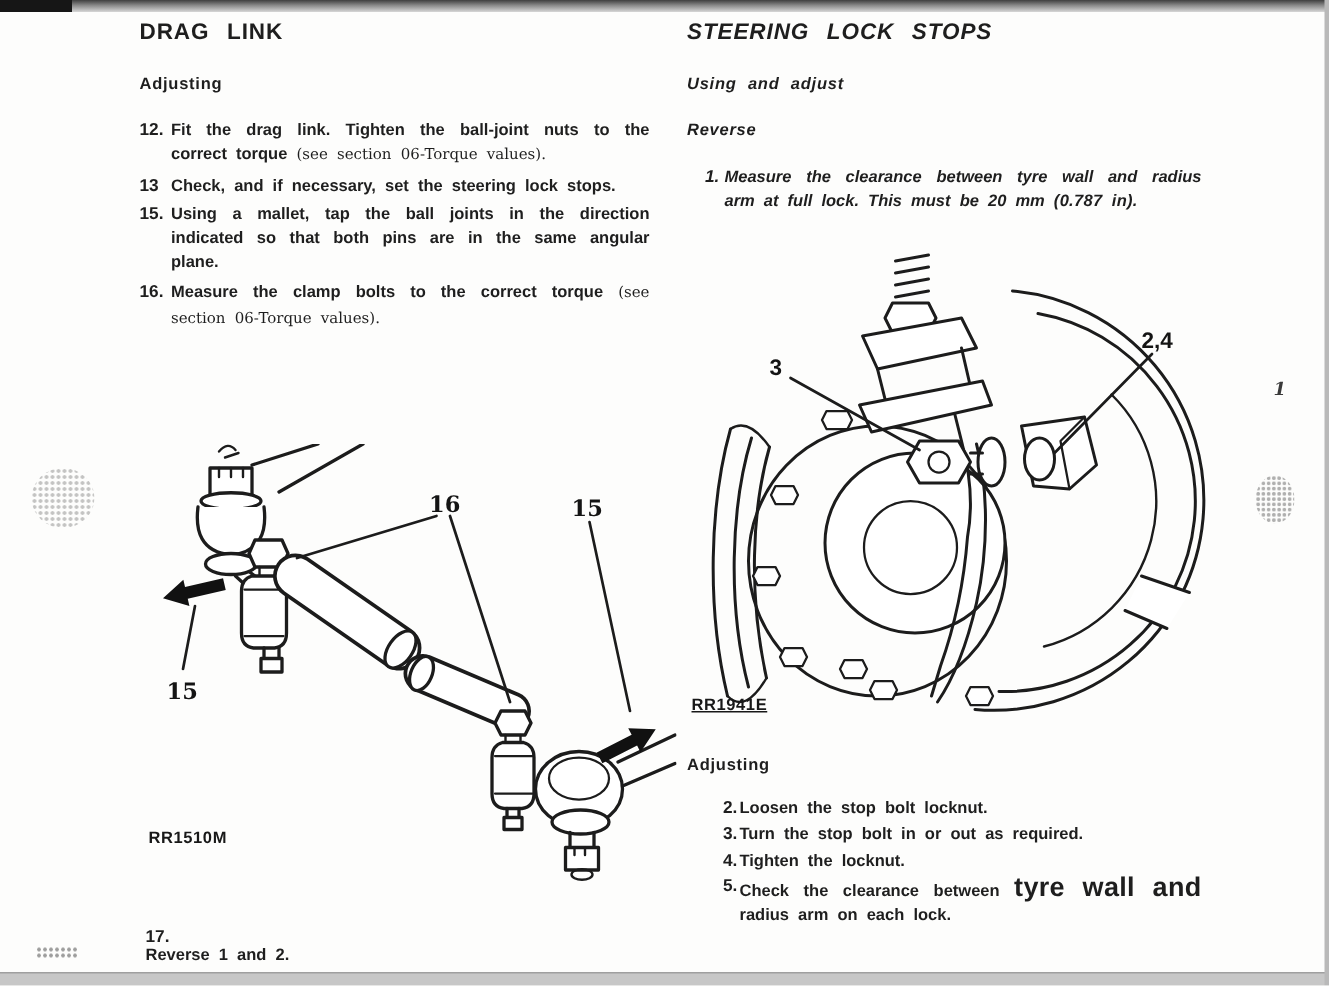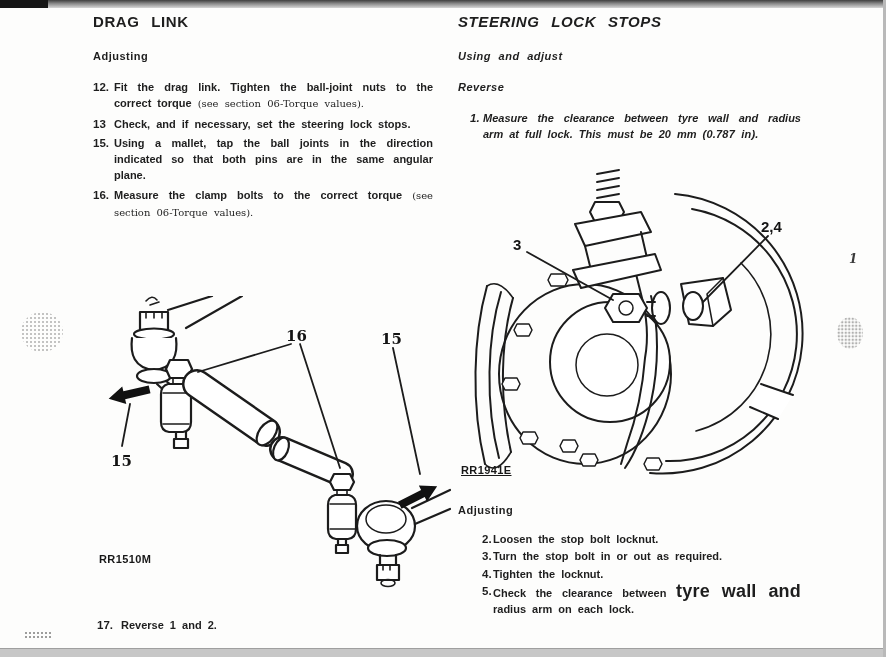--- a/index.html
+++ b/index.html
@@ -47,21 +47,21 @@
   .adjusting-list .num { width:11px; }
 
   .figure { position:absolute; }
   .fig-left  { left:94px;  top:296px; width:357px; height:296px; }
   .fig-right { left:455px; top:166px; width:362px; height:318px; }
   .fig-label { position:absolute; font-size:11px; font-weight:700; letter-spacing:.4px; color:#181818; }
   .fig-label-left  { left:99px;  top:553px; }
   .fig-label-right { left:461px; top:464px;text-decoration:underline; }
 
   .step17 { position:absolute; left:97px; top:619px; display:flex;
-    font-size:11px; font-weight:700; word-spacing:3px; }
+    font-size:11px; font-weight:700; word-spacing:3px;flex-direction:column; }
   .step17 .num { width:24px; font-size:11.5px; }
 
   svg .callout-serif { font:700 15px "DejaVu Serif", serif; fill:#141414; }
   svg .callout-sans  { font:700 15px "Liberation Sans", sans-serif; fill:#141414; }
 </style>
 </head>
 <body>
 
 <div class="page">
 

